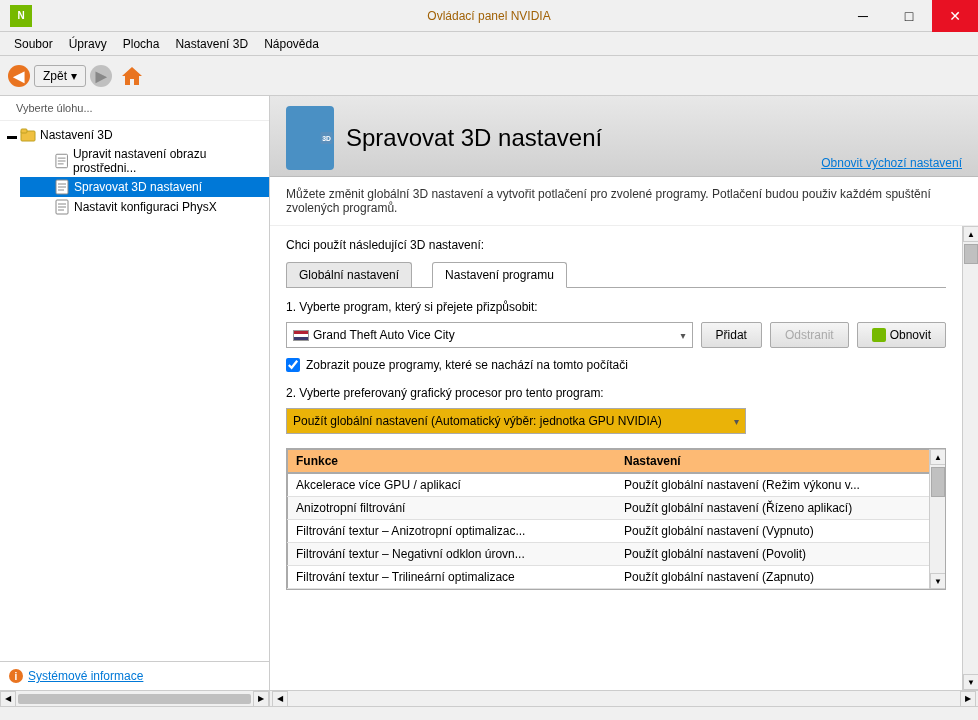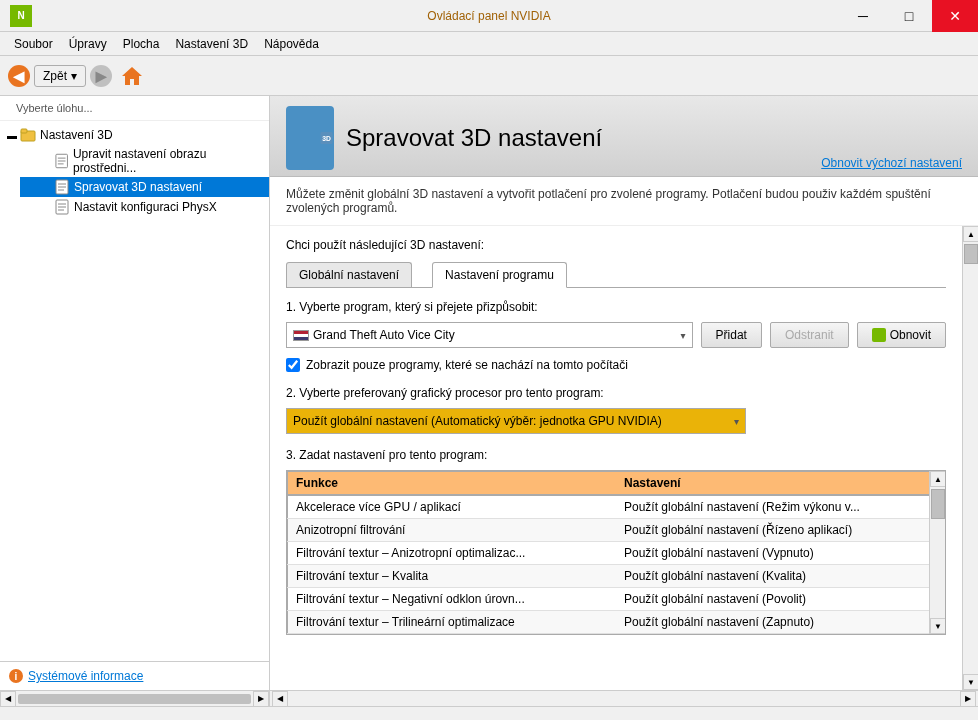--- a/index.html
+++ b/index.html
@@ -609,21 +609,20 @@
             <input type="checkbox" checked="" style="">
             <label class="checkbox-label">Zobrazit pouze programy, které se nachází na tomto počítači</label>
           </div>
 
           <div class="step-label">2. Vyberte preferovaný grafický procesor pro tento program:</div>
           <div class="gpu-select">
             <span class="gpu-select-text">Použít globální nastavení (Automatický výběr: jednotka GPU NVIDIA)</span>
             <span class="gpu-select-arrow">▾</span>
           </div>
 
-          <div class="step-label">3. Zadat nastavení pro tento program:</div>
           <div class="table-wrapper">
             <table class="settings-table">
               <thead>
                 <tr>
                   <th style="width:50%;">Funkce</th>
                   <th style="width:46%;">Nastavení</th>
                   <th style="width:4%;"></th>
                 </tr>
               </thead>
             </table>
@@ -636,24 +635,20 @@
                   </tr>
                   <tr>
                     <td>Anizotropní filtrování</td>
                     <td>Použít globální nastavení (Řízeno aplikací)</td>
                   </tr>
                   <tr>
                     <td>Filtrování textur – Anizotropní optimalizac...</td>
                     <td>Použít globální nastavení (Vypnuto)</td>
                   </tr>
                   <tr>
-                    <td>Filtrování textur – Kvalita</td>
-                    <td>Použít globální nastavení (Kvalita)</td>
-                  </tr>
-                  <tr>
                     <td>Filtrování textur – Negativní odklon úrovn...</td>
                     <td>Použít globální nastavení (Povolit)</td>
                   </tr>
                   <tr>
                     <td>Filtrování textur – Trilineární optimalizace</td>
                     <td>Použít globální nastavení (Zapnuto)</td>
                   </tr>
                 </tbody>
               </table>
             </div>

